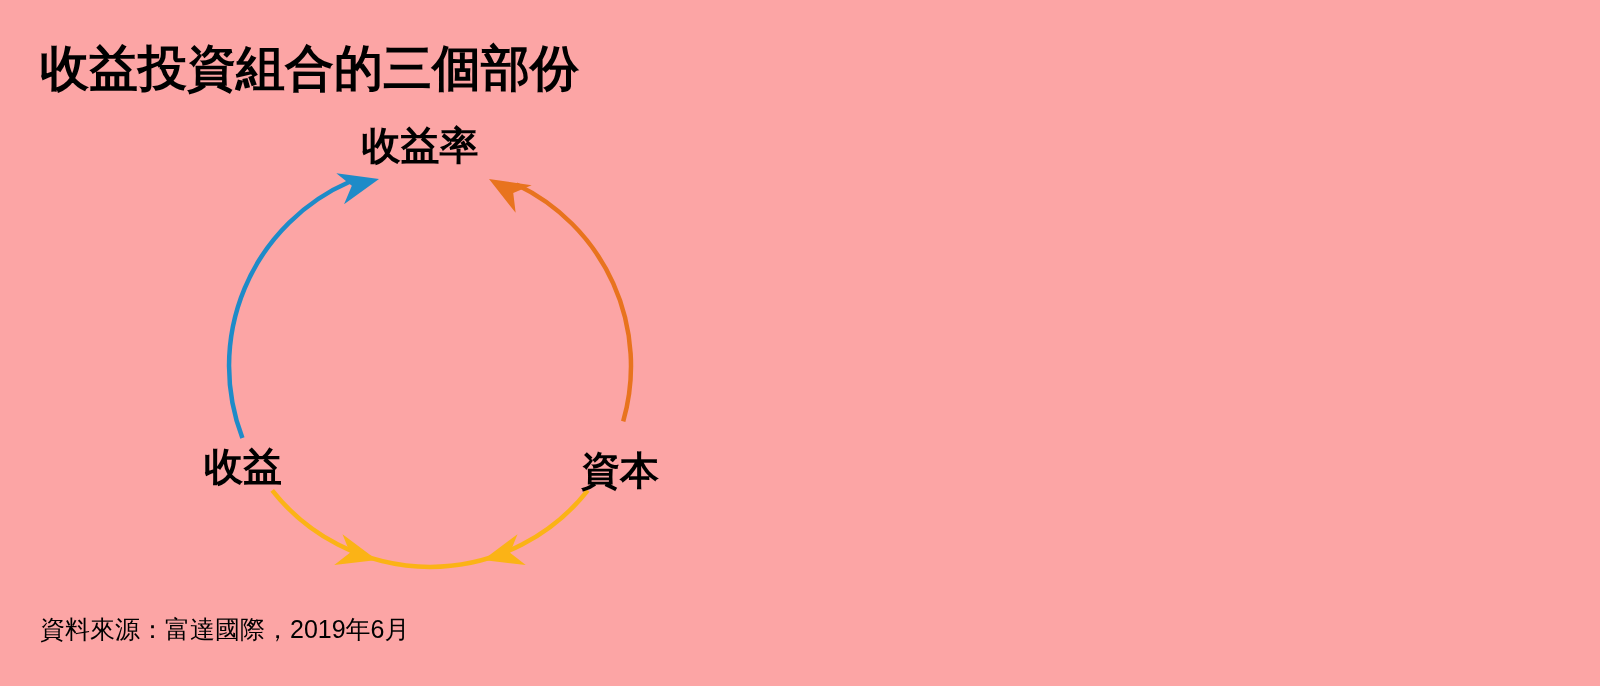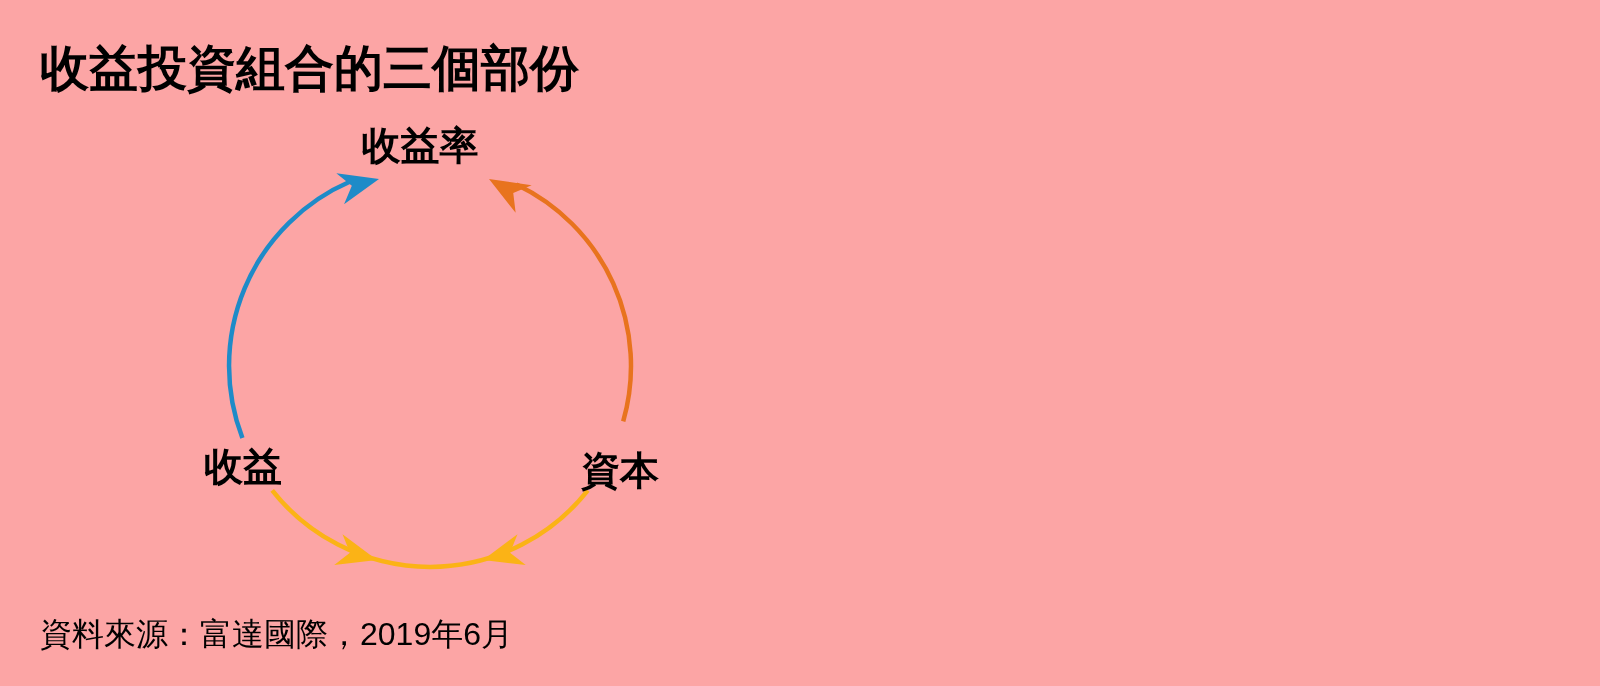--- a/index.html
+++ b/index.html
@@ -44,21 +44,21 @@
     color: #000000;
     white-space: nowrap;
   }
   .node-label.top          { left: 420px; top: 125px; }
   .node-label.bottom-left  { left: 243px; top: 446px; font-family: Liberation Serif, serif; }
   .node-label.bottom-right { left: 620px; top: 430px; margin-top: 20px; }
   .source-note {
     position: absolute;
     left: 40px;
     top: 613px;
-    font-size: 32px;
+    font-size: 25px;
     font-weight: 400;
     color: #000000;
     white-space: nowrap;
   }
   .arc { fill: none; stroke-width: 4.5px; }
 </style>
 </head>
 <body>
 
 <div class="canvas">

